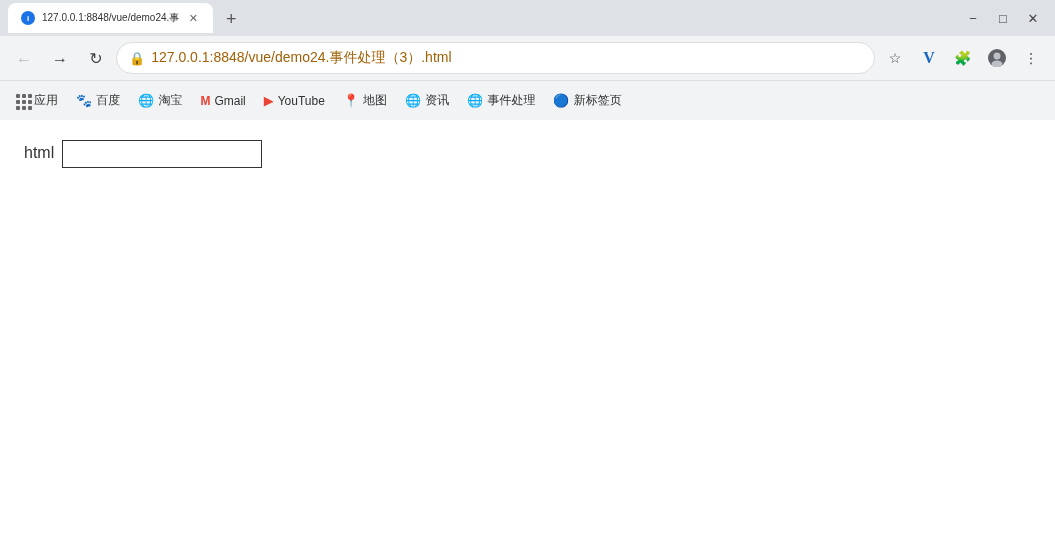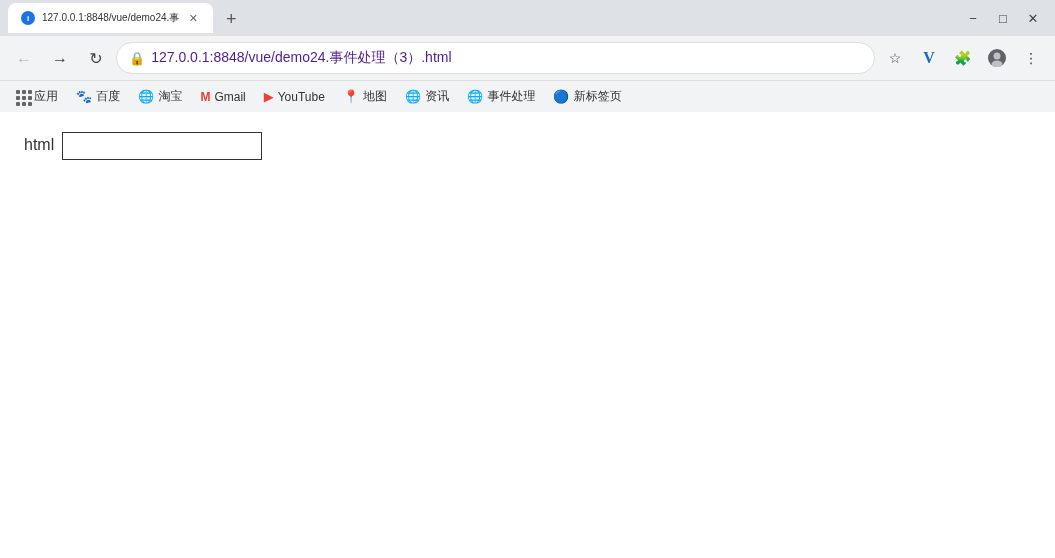--- a/index.html
+++ b/index.html
@@ -46,31 +46,31 @@
       width: 32px; height: 32px; display: flex; align-items: center; justify-content: center;
       border-radius: 50%; cursor: pointer; color: #444; font-size: 16px;
     }
     .nav-btn.disabled { color: #bbb; cursor: default; }
     .address-bar {
       flex: 1; display: flex; align-items: center;
       background: #fff; border-radius: 20px; height: 32px; padding: 0 12px;
       border: 1px solid #ddd; gap: 6px; font-size: 14px; color: #333;
     }
     .address-lock { font-size: 13px; color: #555; }
-    .address-text { flex: 1; font-size: 14px; color: #4c1d95; }
+    .address-text { flex: 1; font-size: 14px; color: #a16207; }
     .nav-right { display: flex; align-items: center; gap: 2px; }
     .nav-icon-btn {
       width: 32px; height: 32px; display: flex; align-items: center; justify-content: center;
       border-radius: 50%; cursor: pointer; font-size: 14px; color: #444;
     }
 
     
     .bookmarks-bar {
       display: flex; align-items: center;
-      background: #f1f3f4; height: 32px; padding: 0 8px; gap: 2px;
+      background: #f1f3f4; height: 40px; padding: 0 8px; gap: 2px;
       border-top: 1px solid #ddd;
     }
     .bookmark-item {
       display: flex; align-items: center; gap: 4px;
       padding: 4px 8px; border-radius: 4px; cursor: pointer;
       font-size: 12px; color: #333; white-space: nowrap;
     }
     .bookmark-icon { font-size: 13px; }
 
     

